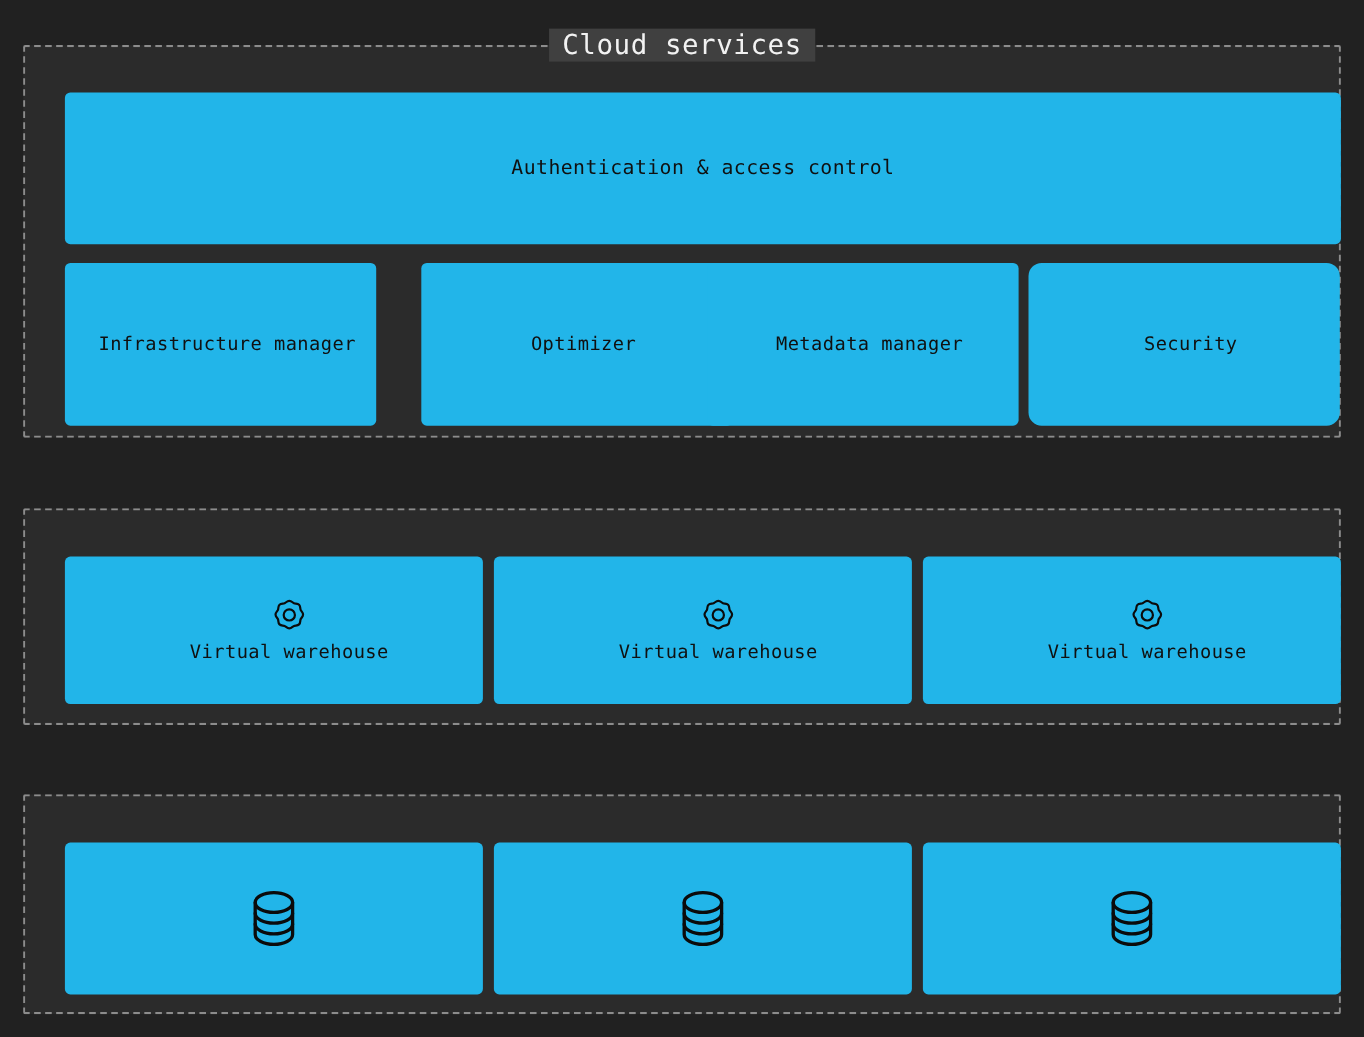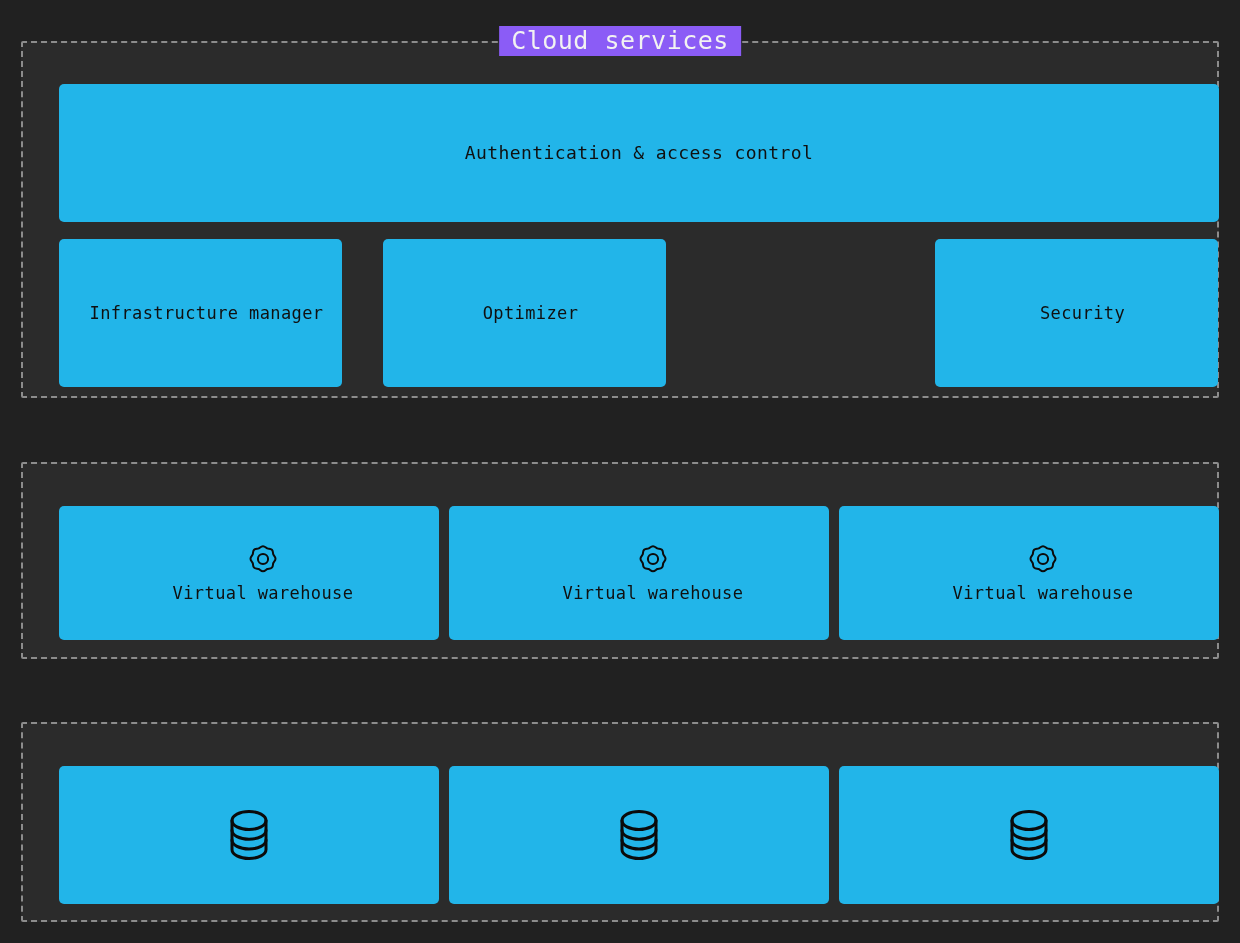--- a/index.html
+++ b/index.html
@@ -33,21 +33,21 @@
 
   #section-cloud-services   { top: 41px;  height: 357px; }
   #section-query-processing { top: 462px; height: 197px; }
   #section-database-storage { top: 722px; height: 200px; }
 
   .section-title {
     position: absolute;
     top: -17px;
     left: 50%;
     transform: translateX(-50%);
-    background: #8b5cf6;
+    background: #404040;
     color: #f2f2f2;
     font-size: 25px;
     line-height: 30px;
     letter-spacing: 0.5px;
     padding: 0 12px;
     white-space: nowrap;
     font-family: "DejaVu Sans Mono", "Liberation Mono", monospace;
   }
 
   .section-inner {
@@ -93,21 +93,21 @@
   #node-auth {
     left: 19px; top: 41px;
     width: 1160px; height: 138px;
   }
   #node-auth .node-label { font-size: 18px; }
 
   .cs-small { top: 196px; height: 148px; width: 283px; padding-left: 12px; }
   #node-infrastructure-manager { left: 19px; }
   #node-optimizer              { left: 311px; margin-left: 32px; }
   #node-metadata-manager       { left: 603px; }
-  #node-security               { left: 895px; }
+  #node-security               { left: 895px; border-radius: 12px; }
 
   
   .qp-node { top: 42px; height: 134px; width: 380px; padding-left: 28px; }
   #node-virtual-warehouse-1 { left: 19px; }
   #node-virtual-warehouse-2 { left: 409px; }
   #node-virtual-warehouse-3 { left: 799px; }
 
   
   .db-node { top: 42px; height: 138px; width: 380px; }
   #node-database-1 { left: 19px; }
@@ -130,20 +130,23 @@
       </div>
 
       <div class="node cs-small" id="node-infrastructure-manager">
         <span class="node-label">Infrastructure manager</span>
       </div>
 
       <div class="node cs-small" id="node-optimizer">
         <span class="node-label">Optimizer</span>
       </div>
 
+      <div class="node cs-small" id="node-metadata-manager">
+        <span class="node-label">Metadata manager</span>
+      </div>
 
       <div class="node cs-small" id="node-security">
         <span class="node-label">Security</span>
       </div>
 
     </div>
   </div>
 
   <div class="section" id="section-query-processing">
 

